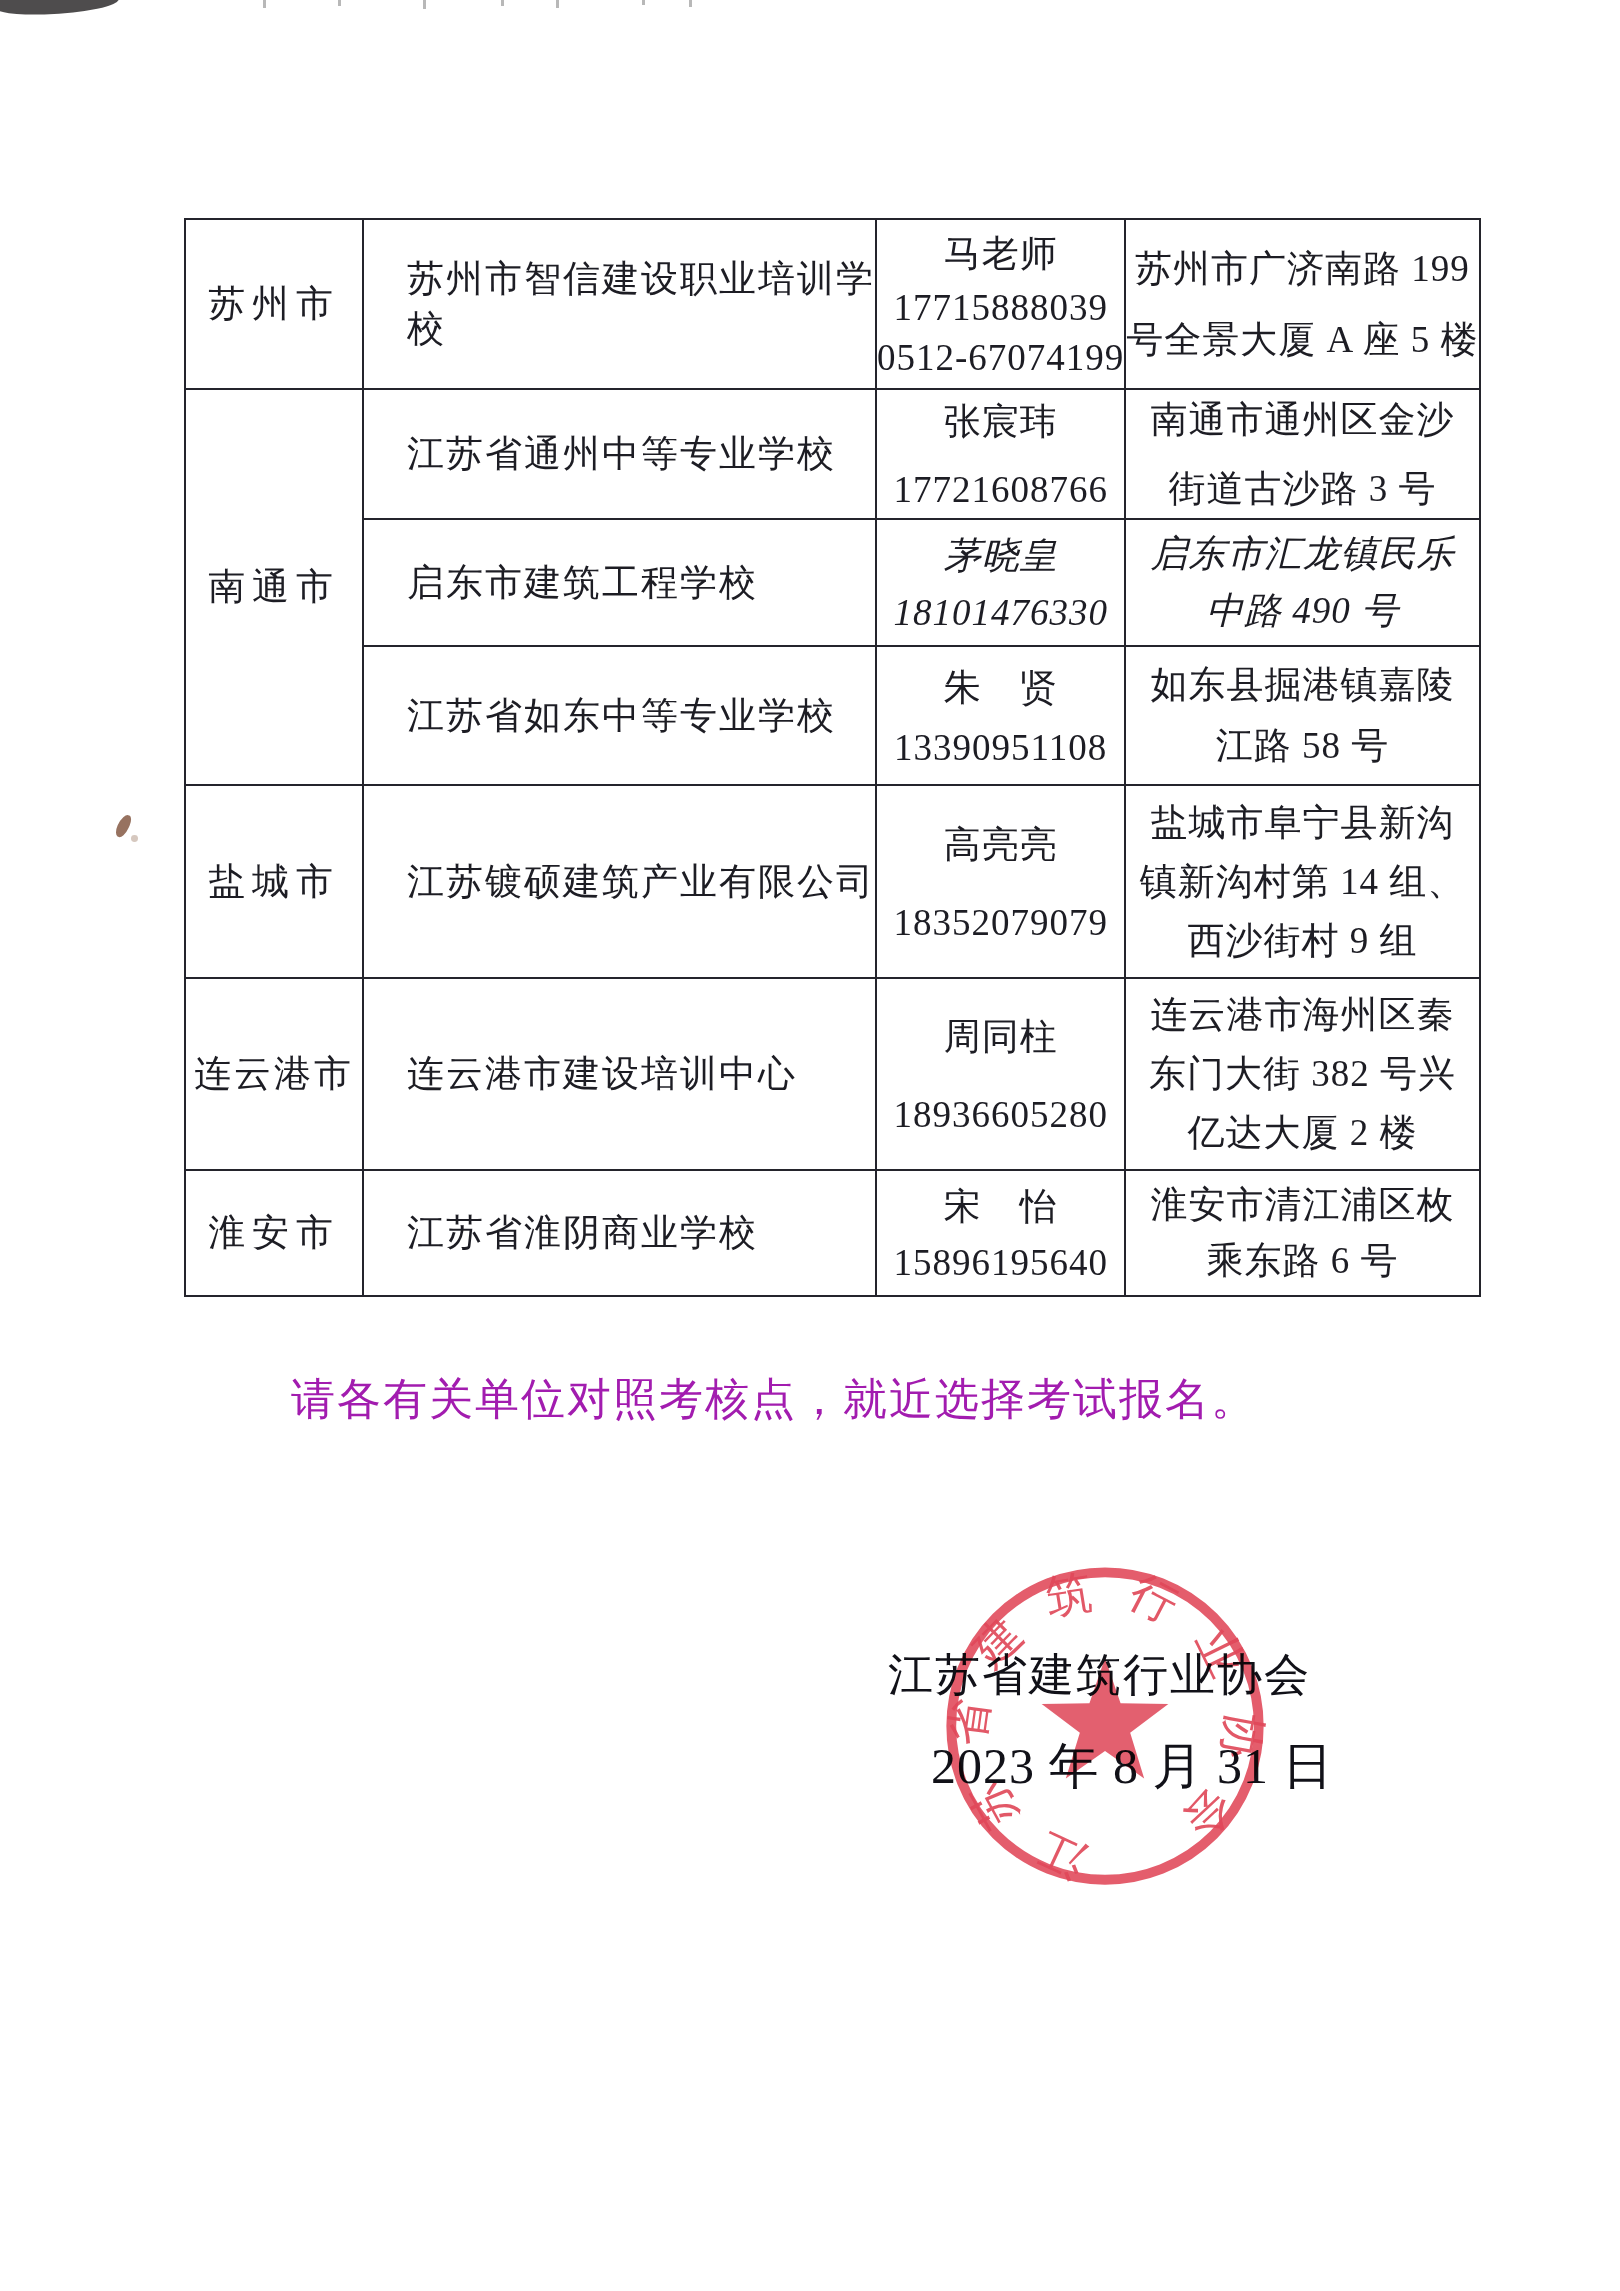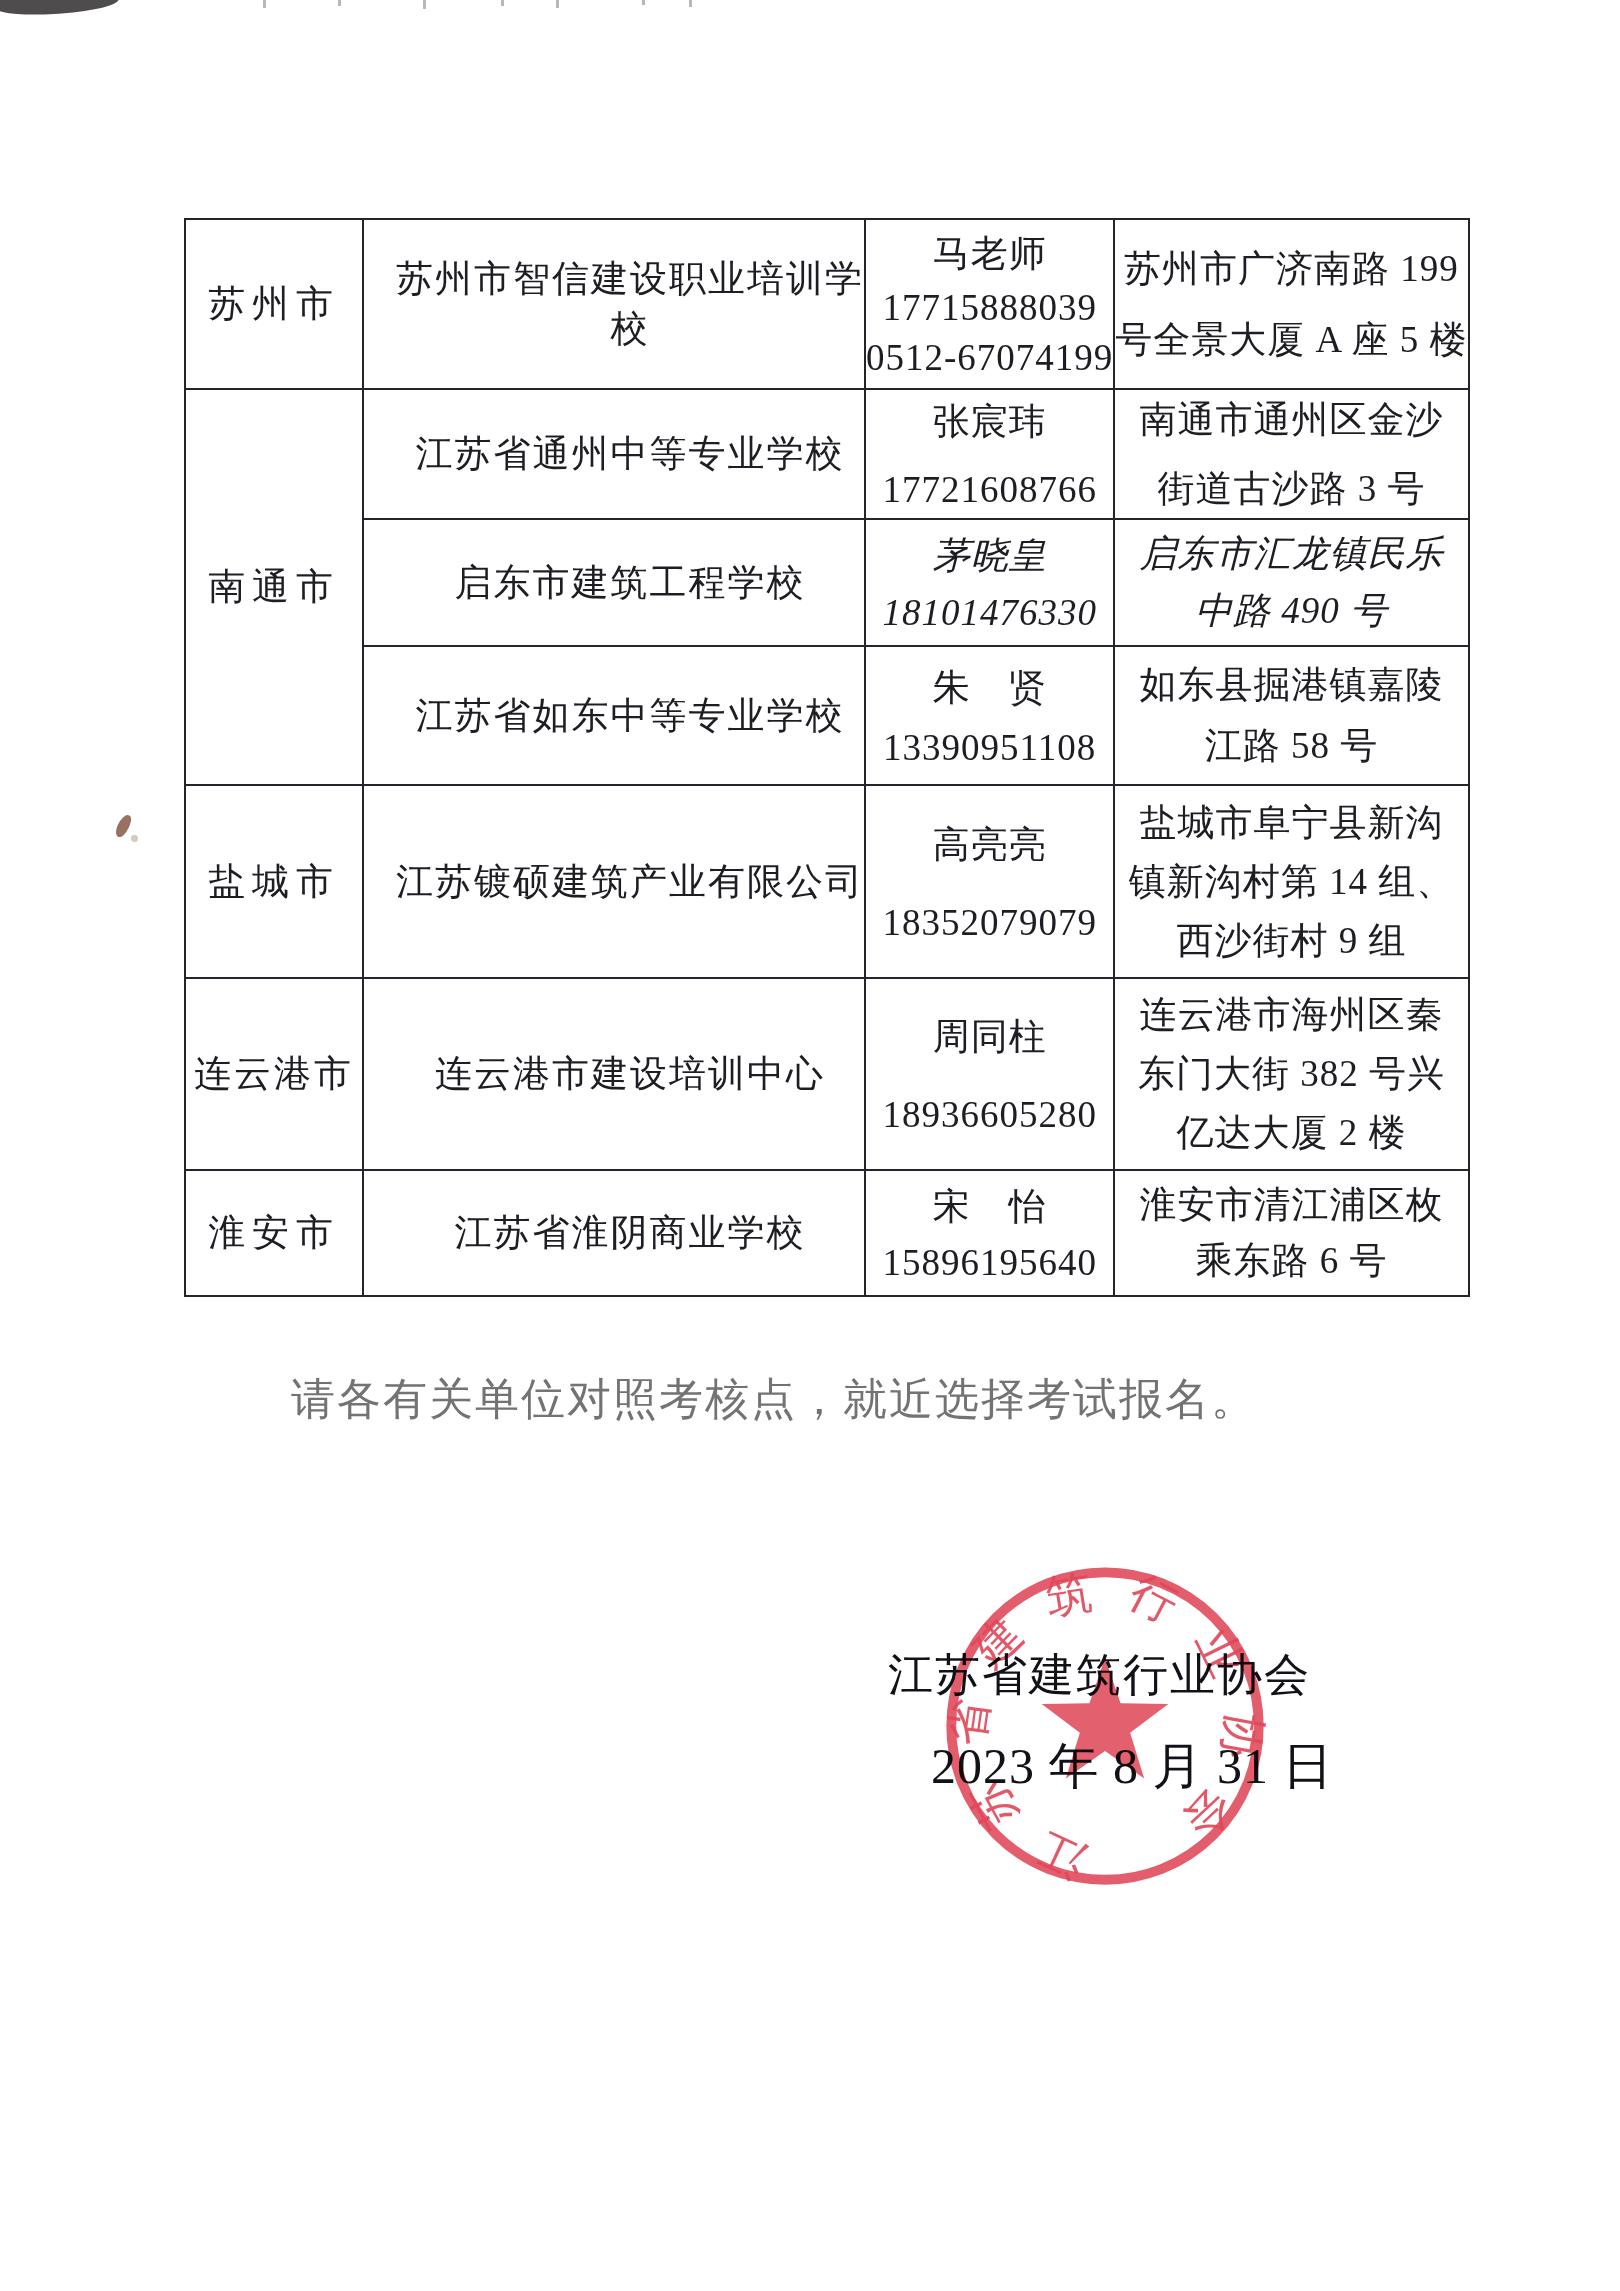--- a/index.html
+++ b/index.html
@@ -40,41 +40,41 @@
     padding:0;
     vertical-align:middle;
     overflow:hidden;
   }
   .reg-table{border:2.9px solid #1e1e26;}
   td.city{
     text-align:center;letter-spacing:6.9px;
     width:176px;
   }
   td.inst{
-    text-align:center;padding-left:32px;letter-spacing:2px;
+    text-align:left;padding-left:43px;letter-spacing:2px;
     width:468px;
   }
   td.contact{width:245px;}
   td.addr{width:317px;}
   .cell{
     display:flex;flex-direction:column;
     justify-content:space-evenly;
     align-items:center;
     text-align:center;
     width:100%;
   }
   .cell div{letter-spacing:1px;white-space:nowrap;}
   .h1{height:163px;} .h2{height:123px;gap:17px;} .h3{height:121px;font-style:italic;}
   .h4{height:132px;} .h5{height:186px;} .h6{height:185px;} .h7{height:120px;}
 
   
   .note{
     position:absolute;left:291px;top:1370px;
     font-size:44px;letter-spacing:2px;
-    color:#737373;
+    color:#a21caf;
   }
 
   
   .sig-org{
     position:absolute;left:888px;top:1645px;
     font-size:45px;letter-spacing:2px;color:#111118;
     mix-blend-mode:multiply;z-index:3;
   }
   .sig-date{
     position:absolute;left:931px;top:1733px;

